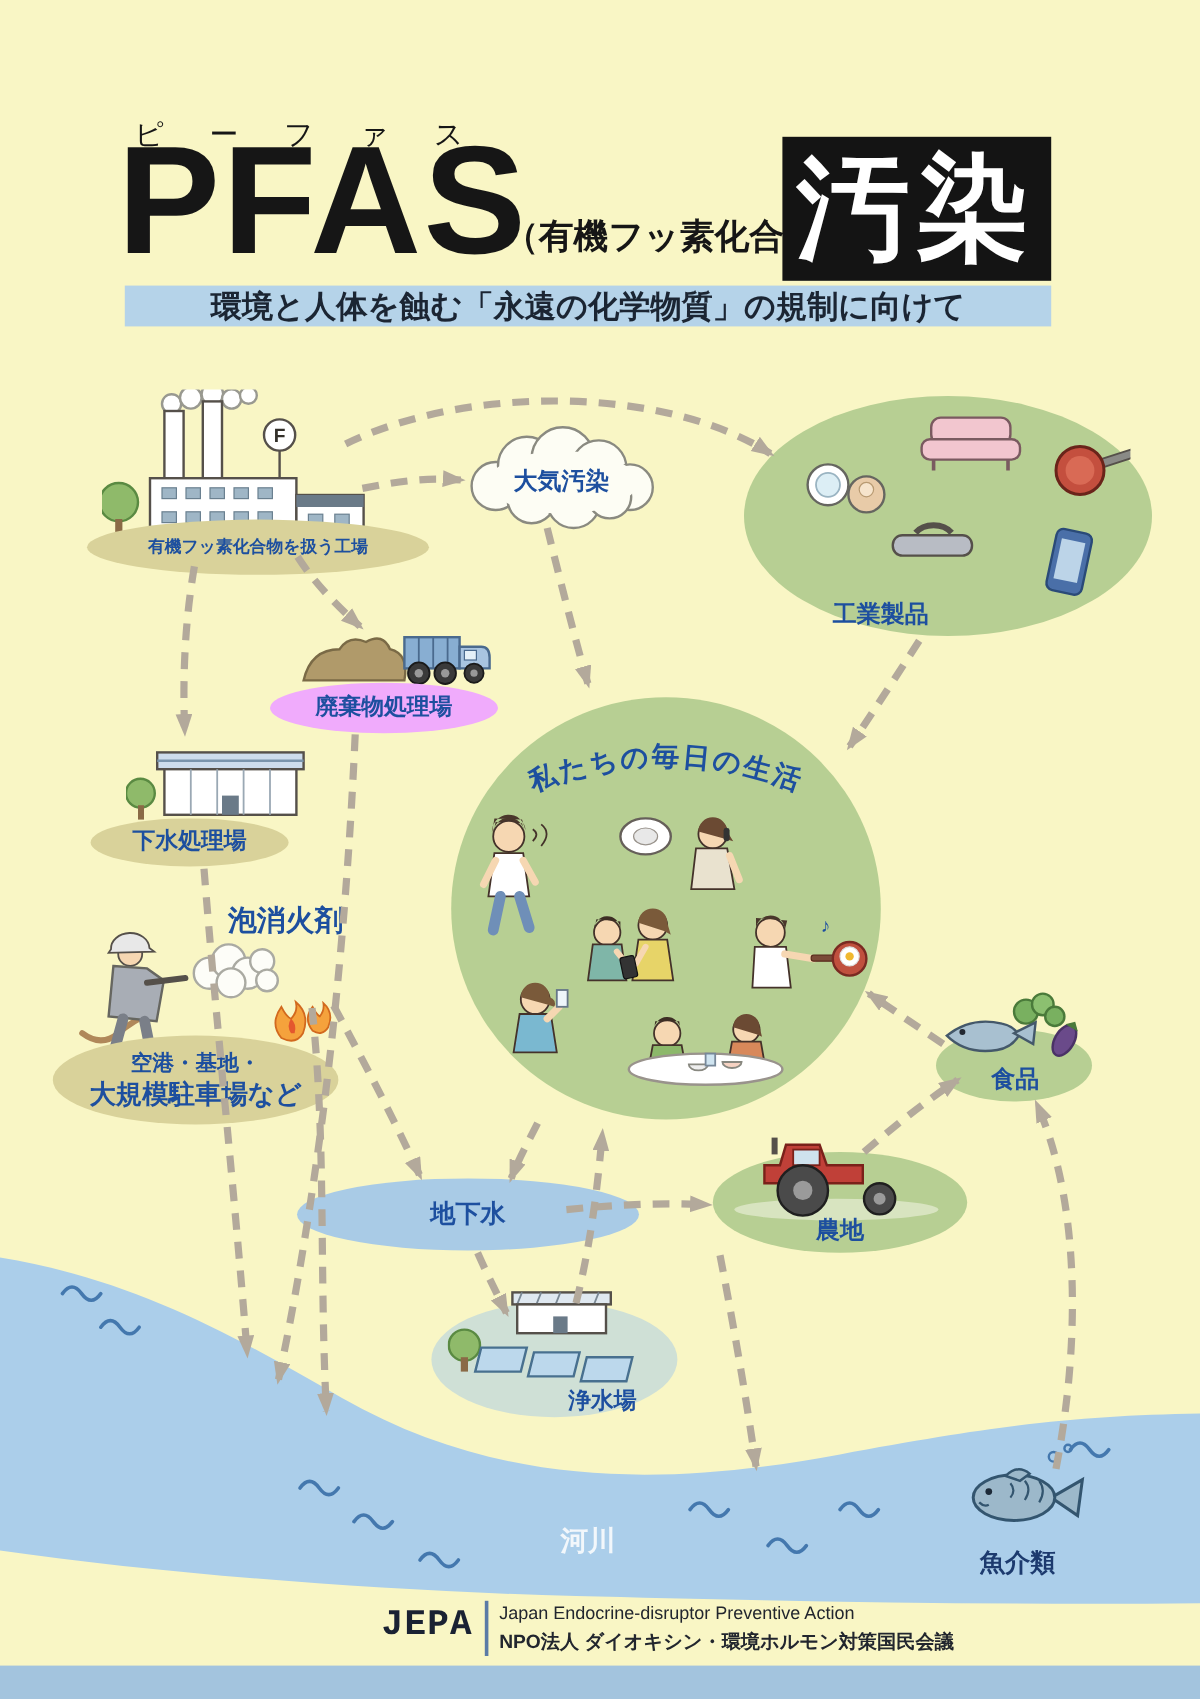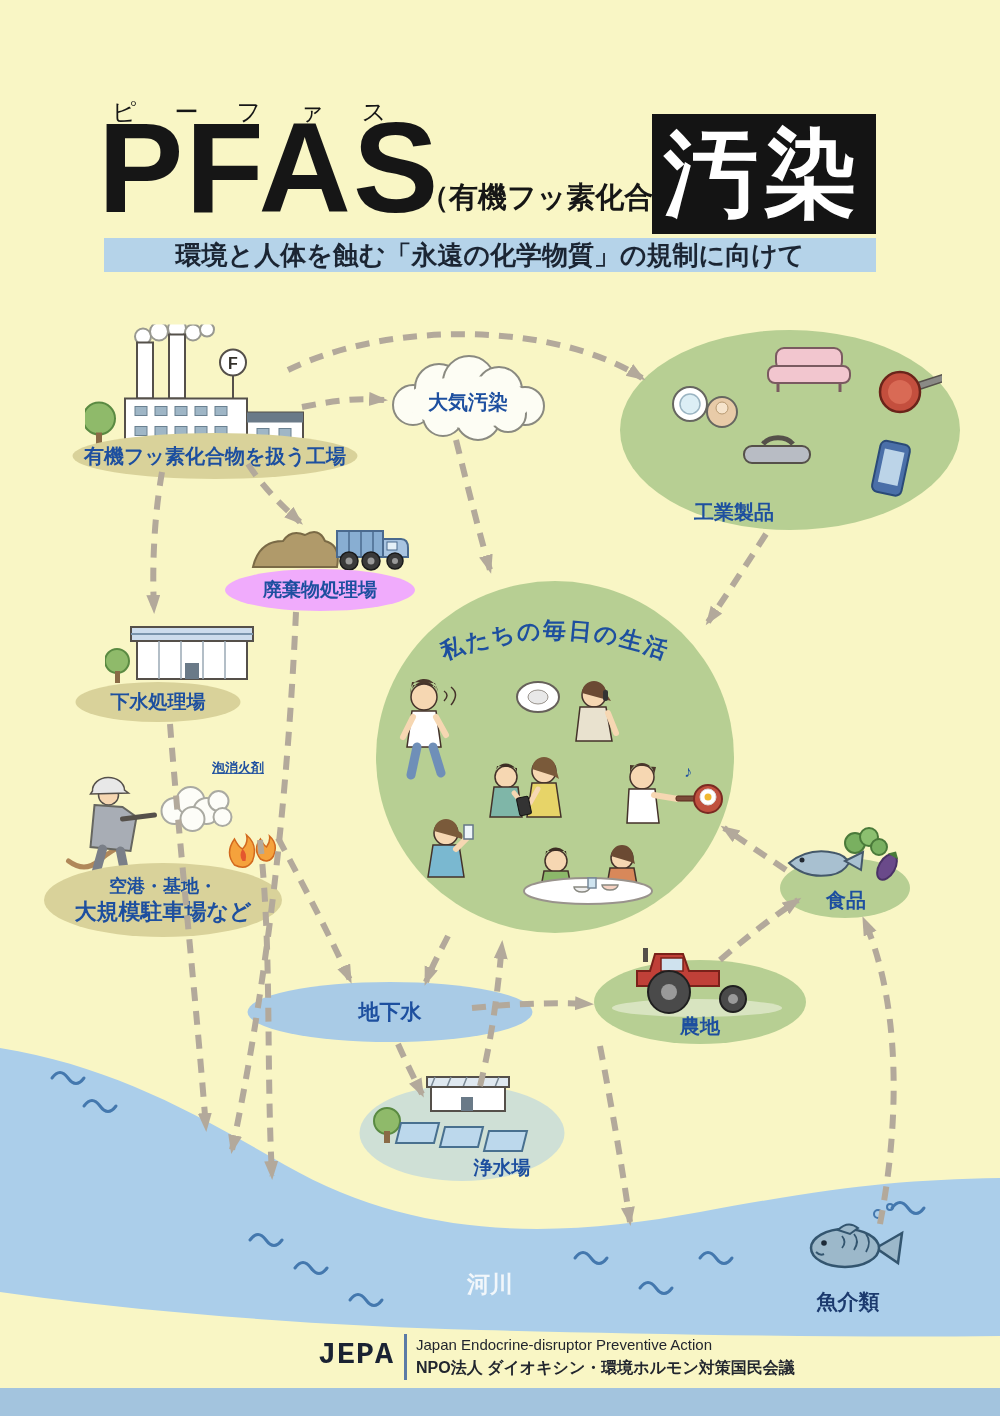--- a/index.html
+++ b/index.html
@@ -75,21 +75,21 @@
         <rect x="90" y="102" width="12" height="9"></rect>
         <rect x="110" y="102" width="12" height="9"></rect>
         <rect x="130" y="102" width="12" height="9"></rect>
     </g>
     <rect x="162" y="88" width="56" height="36" fill="#ffffff" stroke="#55504a" stroke-width="2"></rect>
     <rect x="162" y="88" width="56" height="10" fill="#6a7a88"></rect>
     <rect x="172" y="104" width="12" height="9" fill="#9fb6c6" stroke="#6a8090" stroke-width="1"></rect>
     <rect x="194" y="104" width="12" height="9" fill="#9fb6c6" stroke="#6a8090" stroke-width="1"></rect>
   </svg>
   <div class="abs ctr ellipse" style="left:215px; top:456px; width:285px; height:46px; background:#d9d29a; z-index:10;">
-    <div class="blue-label" style="font-size:20px;">有機フッ素化合物を扱う工場</div>
+    <div class="blue-label" style="font-size:14px;">有機フッ素化合物を扱う工場</div>
   </div>
 
   <svg class="abs ctr" style="left:468px; top:400px; z-index:10;" width="190" height="100" viewBox="0 0 190 100">
     <g fill="#fdfdf4" stroke="#8a8a80" stroke-width="2">
       <circle cx="40" cy="55" r="20"></circle>
         <circle cx="66" cy="38" r="24"></circle>
         <circle cx="96" cy="32" r="26"></circle>
         <circle cx="126" cy="40" r="23"></circle>
         <circle cx="152" cy="56" r="19"></circle>
         <circle cx="70" cy="66" r="20"></circle>
@@ -161,21 +161,21 @@
     <line x1="54" y1="28" x2="54" y2="66" stroke="#9aa8b4" stroke-width="1.5"></line>
     <line x1="76" y1="28" x2="76" y2="66" stroke="#9aa8b4" stroke-width="1.5"></line>
     <line x1="98" y1="28" x2="98" y2="66" stroke="#9aa8b4" stroke-width="1.5"></line>
     <line x1="120" y1="28" x2="120" y2="66" stroke="#9aa8b4" stroke-width="1.5"></line>
     <rect x="80" y="50" width="14" height="16" fill="#6a7a88"></rect>
   </svg>
   <div class="abs ctr ellipse" style="left:158px; top:702px; width:165px; height:40px; background:#d9d29a; z-index:10;">
     <div class="blue-label" style="font-size:19px;">下水処理場</div>
   </div>
 
-  <div class="abs ctr blue-label" style="left:238px; top:768px; font-size:13px; z-index:12;text-decoration:underline;">泡消火剤</div>
+  <div class="abs ctr blue-label" style="left:238px; top:768px; font-size:24px; z-index:12;">泡消火剤</div>
   <svg class="abs ctr" style="left:170px; top:820px; z-index:10;" width="215" height="118" viewBox="0 0 215 118">
     <path d="M6 100 q16 12 30 0 t30 -18" stroke="#b0885a" stroke-width="5" fill="none" stroke-linecap="round"></path>
     <circle cx="46" cy="34" r="10" fill="#f6d7b2" stroke="#55504a" stroke-width="1.5"></circle>
     <path d="M30 30 a16 13 0 0 1 32 -1 l4 3 -38 1 z" fill="#e8e8e8" stroke="#55504a" stroke-width="1.5"></path>
     <path d="M32 44 l28 2 14 10 -6 34 -40 -4 z" fill="#a8adb5" stroke="#666660" stroke-width="2"></path>
     <line x1="40" y1="88" x2="34" y2="110" stroke="#7a7f88" stroke-width="9" stroke-linecap="round"></line>
     <line x1="58" y1="90" x2="62" y2="110" stroke="#7a7f88" stroke-width="9" stroke-linecap="round"></line>
     <line x1="60" y1="58" x2="92" y2="54" stroke="#55504a" stroke-width="5" stroke-linecap="round"></line>
     <g fill="#fdfdf8" stroke="#aaaaa2" stroke-width="2">
       <circle cx="112" cy="50" r="13"></circle>

